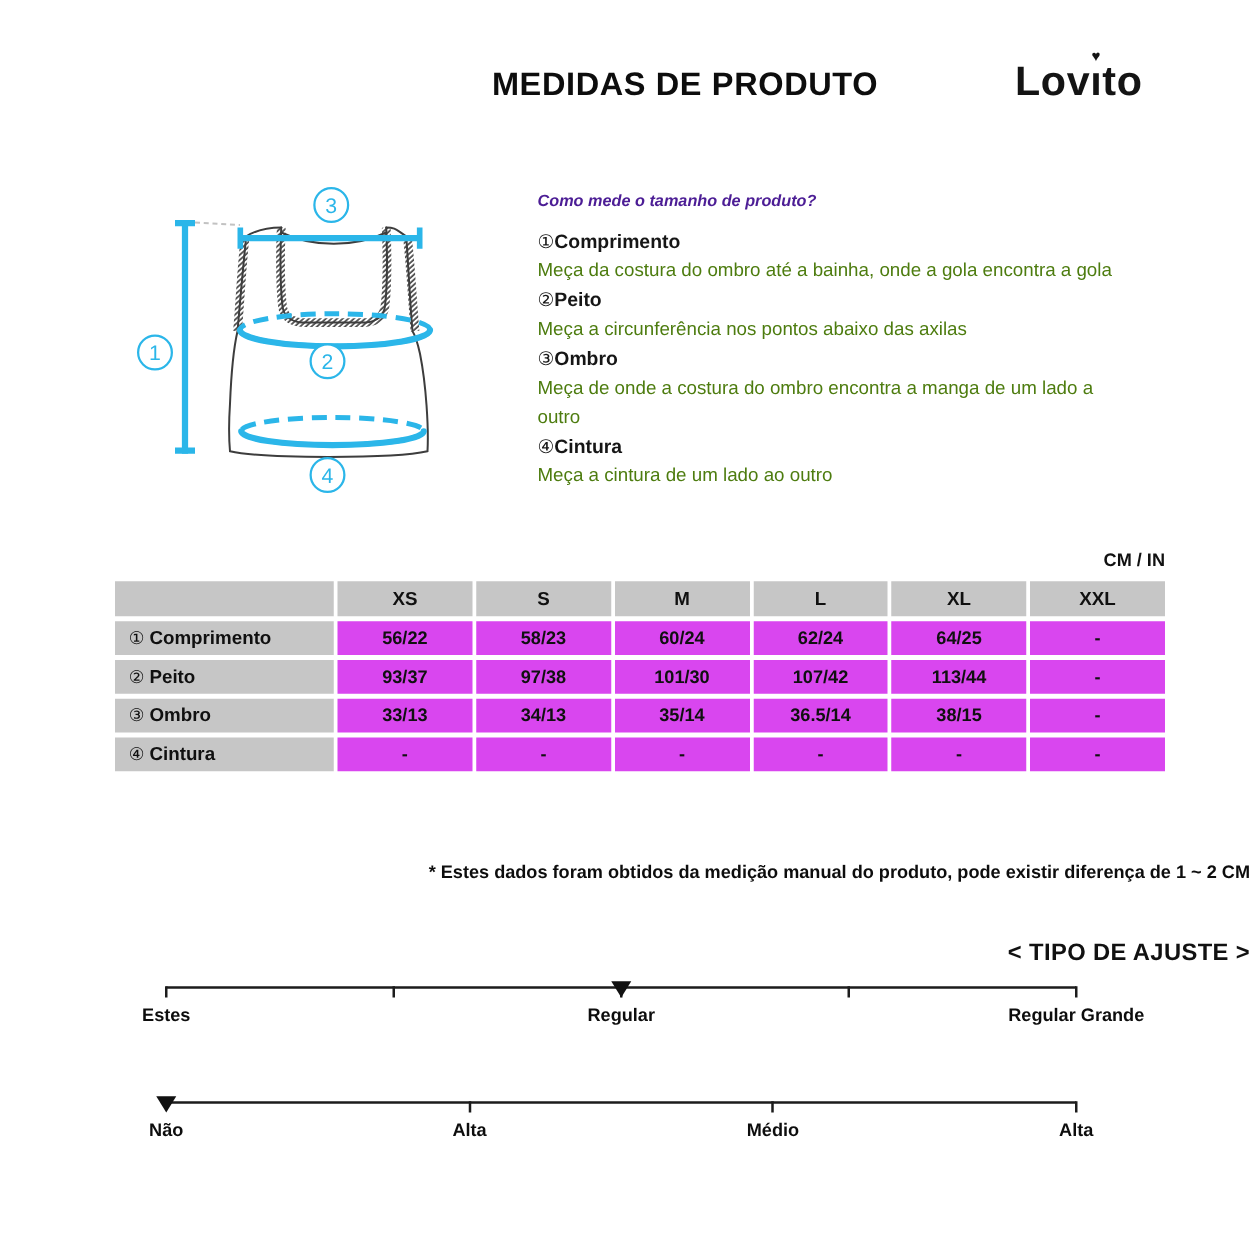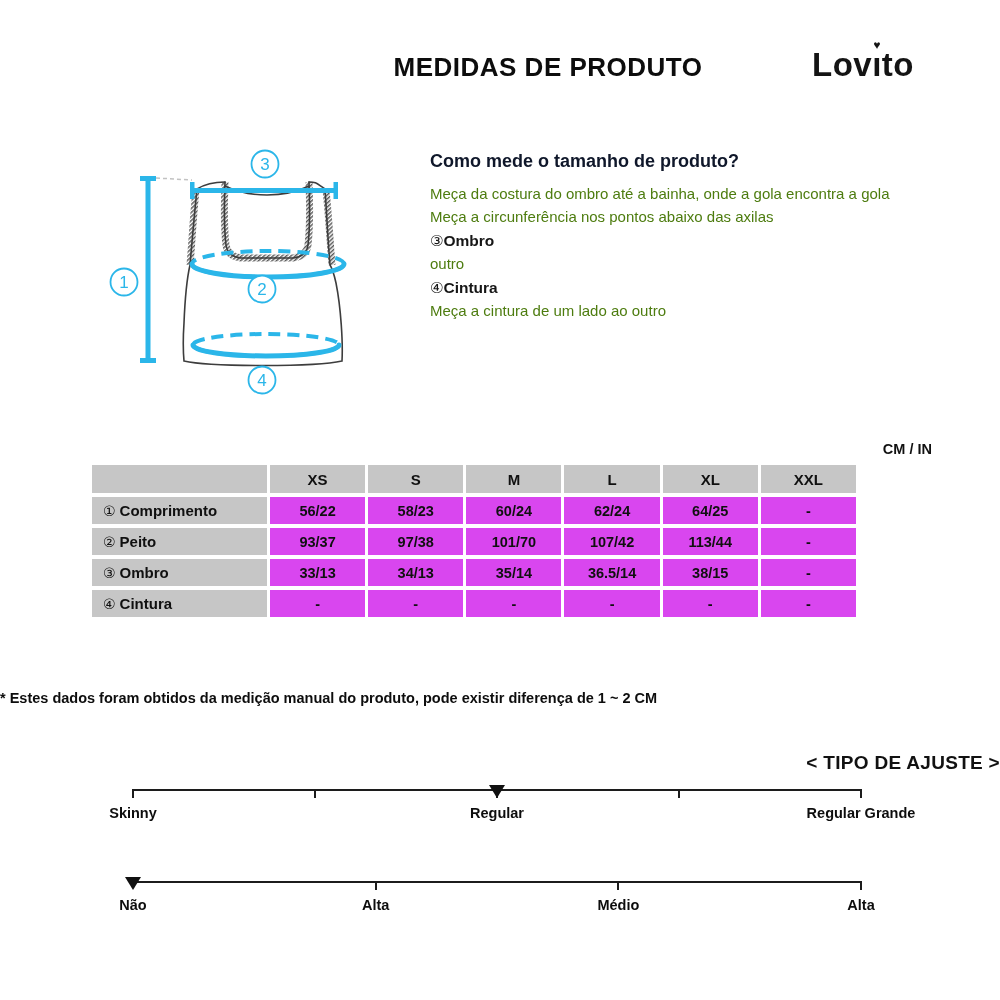--- a/index.html
+++ b/index.html
@@ -12,41 +12,41 @@
          letter-spacing:.5px;color:#0d0d0d;margin-left:48px;}
   .logo{top:46px;left:812px;font-size:33px;font-weight:bold;color:#141414;letter-spacing:.5px;}
   .logo .i-wrap{position:relative;display:inline-block;}
   .logo .heart{position:absolute;left:50%;top:-7px;transform:translateX(-50%);font-size:12px;line-height:1;}
 
   
   .diagram{left:80px;top:138px;width:340px;height:285px;}
 
   
   .guide{left:430px;top:150px;width:505px;}
-  .g-heading{font-size:18px;font-weight:bold;line-height:22px;margin-bottom:10px;color:#0f172a;}
+  .g-heading{font-size:13px;font-weight:bold;line-height:22px;margin-bottom:10px;color:#4c1d95;font-style:italic;}
   .g-label{font-size:15.5px;font-weight:bold;line-height:23.4px;color:#161616;}
   .g-num{font-weight:normal;font-size:15px;}
   .g-desc{font-size:15px;color:#4d7c0f;line-height:23.4px;}
   .g-desc:empty{display:none;}
 
   
   .unit{top:441px;right:68px;font-size:14.5px;font-weight:bold;}
-  .table{left:92px;top:465px;width:764px;display:grid;
+  .table{left:92px;top:465px;width:840px;display:grid;
          grid-template-columns:175px repeat(6,1fr);
          grid-template-rows:28px repeat(4,27px);
          column-gap:3px;row-gap:4px;}
   .cell{display:flex;align-items:center;justify-content:center;
         font-size:14.5px;font-weight:bold;color:#101010;}
   .th{background:#c6c6c6;font-size:15px;}
   .rl{background:#c6c6c6;justify-content:flex-start;padding-left:11px;font-size:15px;}
   .rl .num{font-weight:normal;font-size:14px;margin-right:4px;}
   .td{background:#d946ef;}
 
   
-  .note{top:690px;left:0;width:100%;text-align:left;font-size:14.5px;font-weight:bold;color:#0d0d0d;}
+  .note{top:690px;left:0;width:100%;text-align:right;font-size:14.5px;font-weight:bold;color:#0d0d0d;}
 
   
   .scale-heading{left:0;width:100%;text-align:right;font-size:19px;font-weight:bold;letter-spacing:.3px;}
   .fit-heading{top:752px;}
   .ela-heading{top:845px;}
   .track{left:133px;width:728px;height:2px;background:#1c1c1c;}
   .fit-track{top:789px;}
   .ela-track{top:881px;}
   .tick{position:absolute;top:0;width:2px;height:9px;background:#1c1c1c;transform:translateX(-1px);}
   .marker{position:absolute;top:-4px;width:0;height:0;border-left:8px solid transparent;
@@ -121,25 +121,28 @@
     </g>
     <g>
       <circle cx="182" cy="242" r="13.5" fill="#fff" stroke="#2BB6E9" stroke-width="1.8"></circle>
       <text x="182" y="248" text-anchor="middle" font-size="17" fill="#2BB6E9">4</text>
     </g>
   </svg>
 
   <div class="abs guide">
     <div class="g-heading">Como mede o tamanho de produto?</div>
 
+    <div class="g-label"><span class="g-num">①</span><span>Comprimento</span></div>
     <div class="g-desc">Meça da costura do ombro até a bainha, onde a gola encontra a gola</div>
 
+    <div class="g-label"><span class="g-num">②</span><span>Peito</span></div>
     <div class="g-desc">Meça a circunferência nos pontos abaixo das axilas</div>
 
     <div class="g-label"><span class="g-num">③</span><span>Ombro</span></div>
+    <div class="g-desc">Meça de onde a costura do ombro encontra a manga de um lado a</div>
     <div class="g-desc">outro</div>
 
     <div class="g-label"><span class="g-num">④</span><span>Cintura</span></div>
     <div class="g-desc">Meça a cintura de um lado ao outro</div>
 
   </div>
 
   <div class="abs unit">CM / IN</div>
 
   <div class="abs table">
@@ -161,21 +164,21 @@
     <div class="cell td">62/24</div>
     <div class="cell td">64/25</div>
     <div class="cell td">-</div>
 
     <div class="cell rl">
         <span class="num">②</span>
         <span>Peito</span>
       </div>
     <div class="cell td">93/37</div>
     <div class="cell td">97/38</div>
-    <div class="cell td">101/70</div>
+    <div class="cell td">101/30</div>
     <div class="cell td">107/42</div>
     <div class="cell td">113/44</div>
     <div class="cell td">-</div>
 
     <div class="cell rl">
         <span class="num">③</span>
         <span>Ombro</span>
       </div>
     <div class="cell td">33/13</div>
     <div class="cell td">34/13</div>
@@ -201,21 +204,21 @@
   <div class="abs scale-heading fit-heading">&lt; TIPO DE AJUSTE &gt;</div>
   <div class="abs track fit-track">
     <span class="tick" style="left:0%"></span>
     <span class="tick" style="left:25%"></span>
     <span class="tick" style="left:50%"></span>
     <span class="tick" style="left:75%"></span>
     <span class="tick" style="left:100%"></span>
     <span class="marker" style="left:50%"></span>
   </div>
   <div class="abs slabels fit-labels">
-    <span class="slabel" style="left:0%">Skinny</span>
+    <span class="slabel" style="left:0%">Estes</span>
     <span class="slabel" style="left:50%">Regular</span>
     <span class="slabel" style="left:100%">Regular Grande</span>
   </div>
 
   <div class="abs track ela-track">
     <span class="tick" style="left:33.333%"></span>
     <span class="tick" style="left:66.667%"></span>
     <span class="tick" style="left:100%"></span>
     <span class="marker" style="left:0%"></span>
   </div>

